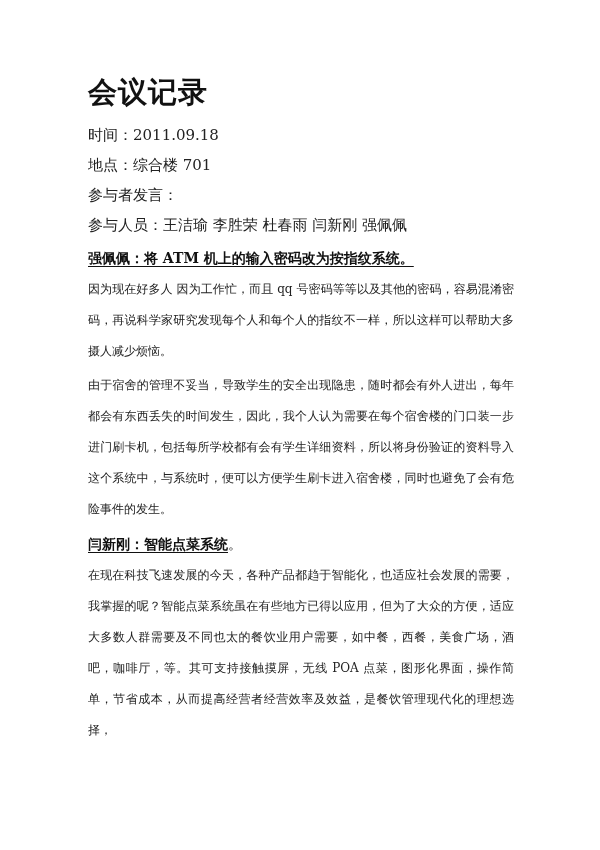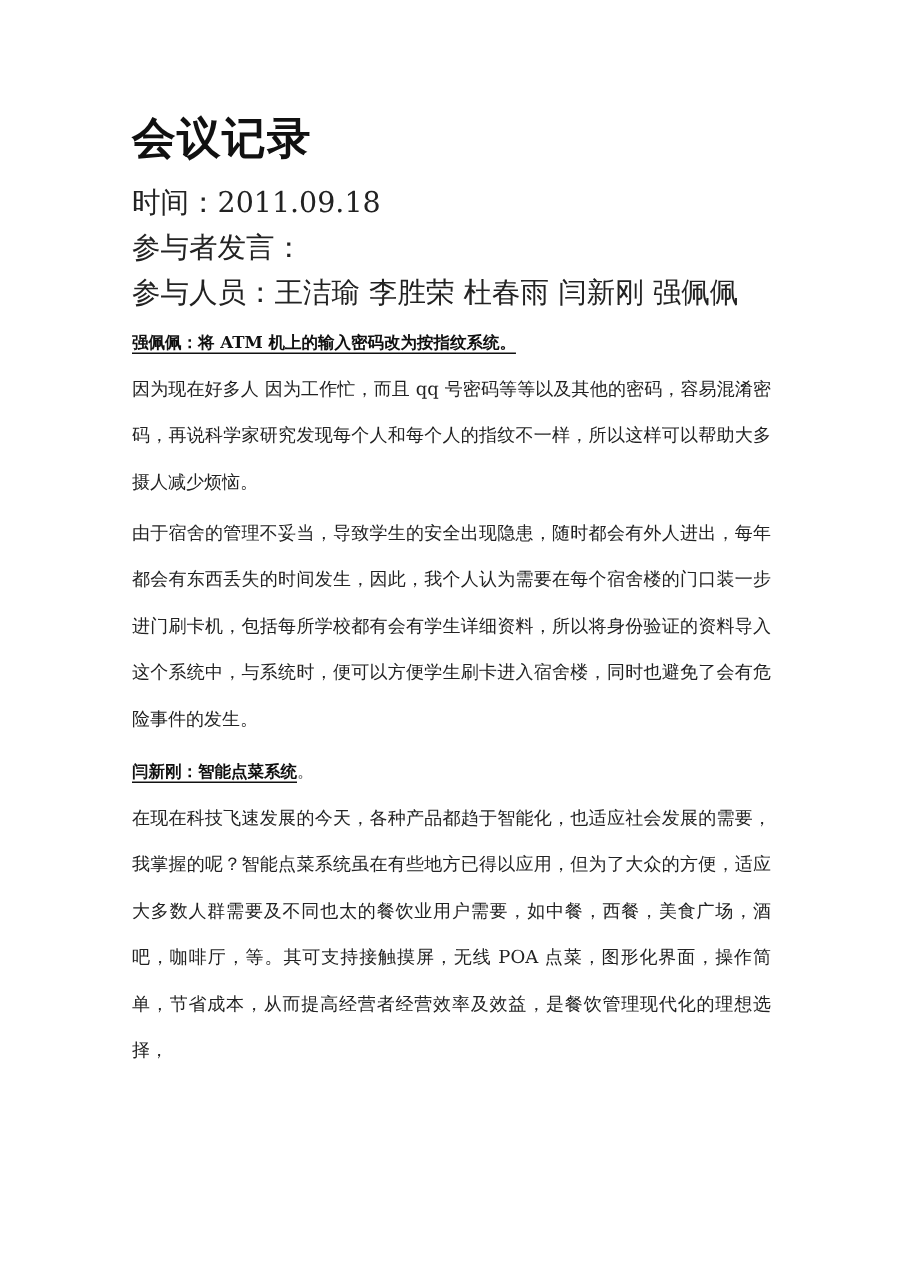--- a/index.html
+++ b/index.html
@@ -35,29 +35,29 @@
     font-size: 29px;
     font-weight: 700;
     line-height: 40px;
     letter-spacing: 1px;
     margin: 0 0 8px 0;
     color: #111111;
     font-family: "DejaVu Serif", "Liberation Serif", serif;
   }
 
   .meta-line {
-    font-size: 19px;
+    font-size: 15px;
     line-height: 30px;
     margin: 0;
     color: #222222;
     white-space: nowrap;
   }
 
   .speech-heading {
-    font-size: 11px;
+    font-size: 14px;
     line-height: 31px;
     font-weight: 700;
     margin: 1px 0 0 0;
     color: #111111;
   }
   .speech-heading .u {
     text-decoration: underline;
     text-underline-offset: 3px;
   }
   .speech-heading .tail {
@@ -81,20 +81,21 @@
 </head>
 <body>
 
 <div class="page">
   <div class="content">
 
     <h1 class="doc-title">会议记录</h1>
 
     <p class="meta-line">时间：2011.09.18</p>
 
+    <p class="meta-line">地点：综合楼 701</p>
 
     <p class="meta-line">参与者发言：</p>
 
     <p class="meta-line">参与人员：王洁瑜 李胜荣 杜春雨 闫新刚 强佩佩</p>
 
     <div class="gap-sm"></div>
 
     <p class="speech-heading"><span class="u">强佩佩：将 ATM 机上的输入密码改为按指纹系统。</span><span class="tail"></span></p>
 
     <p class="body-para">因为现在好多人 因为工作忙，而且 qq 号密码等等以及其他的密码，容易混淆密码，再说科学家研究发现每个人和每个人的指纹不一样，所以这样可以帮助大多摄人减少烦恼。</p>

